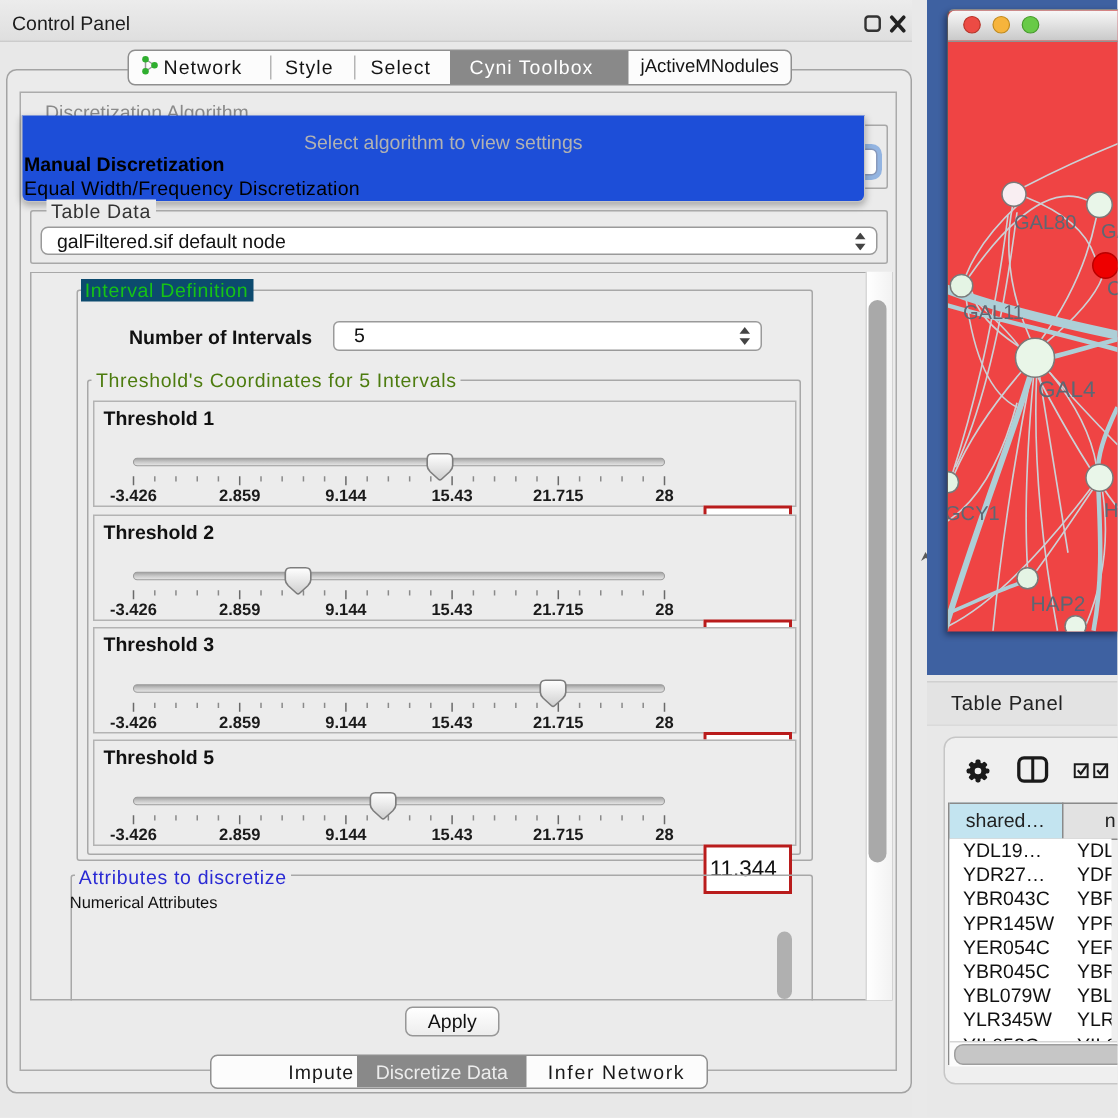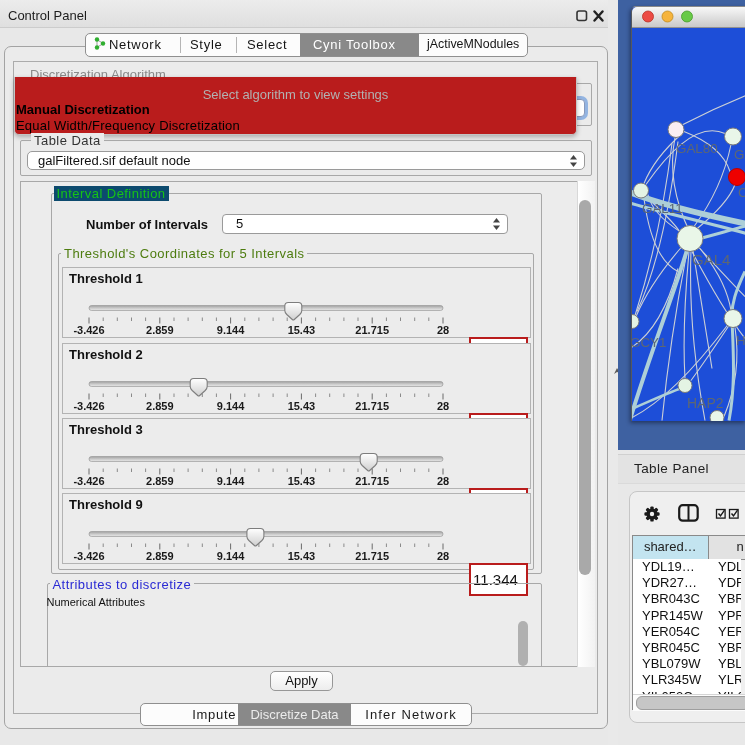--- a/index.html
+++ b/index.html
@@ -10,37 +10,37 @@
 #panel{left:4px;top:46px;width:602px;height:681px;border:1px solid #a3a3a3;border-radius:7px;background:#ebebeb;}
 #tabs{left:85px;top:33px;width:441px;height:22px;border:1px solid #8f8f8f;border-radius:5px;background:#fcfcfc;overflow:hidden;}
 .tabseg{position:absolute;top:0;height:22px;line-height:22px;font-size:13px;color:#1a1a1a;text-align:center;}
 .tabsep{position:absolute;top:3px;height:16px;width:1px;background:#b5b5b5;}
 .tabtext{position:absolute;top:3px;font-size:13px;letter-spacing:0.7px;color:#141414;}
 #innerpane{left:13px;top:61px;width:582.5px;height:651px;border:1px solid #ababab;background:#ebebeb;}
 .grouptitle{position:absolute;font-size:13px;background:#ebebeb;padding:0 3px;letter-spacing:0.45px;}
 .groupbox{position:absolute;border:1px solid #a8a8a8;border-radius:2px;}
 #disctext{left:30px;top:66.5px;font-size:13px;color:#8a8a8a;}
 #disccombo{left:27px;top:99px;width:556px;height:16px;background:#fff;border:1px solid #8899bb;border-radius:4px;box-shadow:0 0 0 3px rgba(100,150,220,0.65);}
-#popup{left:14px;top:76.5px;width:561px;height:57.5px;background:#b91c1c;border:1px solid #c4c4c4;border-top:none;border-radius:0 0 5px 5px;box-shadow:0 2px 5px rgba(0,0,0,0.28);}
+#popup{left:14px;top:76.5px;width:561px;height:57.5px;background:#1d4ed8;border:1px solid #c4c4c4;border-top:none;border-radius:0 0 5px 5px;box-shadow:0 2px 5px rgba(0,0,0,0.28);}
 #popup .r1{position:absolute;left:0;top:10.5px;width:100%;text-align:center;font-size:13px;color:#b2b2b2;}
 #popup .r2{position:absolute;left:1px;top:25.5px;font-size:13px;font-weight:bold;color:#000;}
 #popup .r3{position:absolute;left:1px;top:41px;font-size:13px;color:#000;letter-spacing:0.2px;}
 .combo{position:absolute;background:#ffffff;border:1px solid #9a9a9a;border-radius:4px;font-size:13px;color:#111;}
 .comboarrows{position:absolute;right:6px;top:50%;margin-top:-6px;width:9px;height:12px;}
 #scrollpane{left:19.5px;top:181px;width:575px;height:486px;box-shadow:inset 0 0 0 1px #a8a8a8;background:#ececec;overflow:hidden;}
 .tbox{position:absolute;left:42.5px;width:467px;height:69px;border:1px solid #b3b3b3;background:#ececec;}
 .tboxtitle{position:absolute;left:6px;top:3px;font-size:13px;font-weight:bold;color:#111;}
 .valbox{position:absolute;left:406px;top:33px;width:49px;height:29px;background:#fff;border:2px solid #b91c1c;font-size:15px;color:#111;text-align:center;line-height:29px;padding-right:6px;margin-top:36px;}
 .slider{position:absolute;left:0;top:32px;width:467px;height:39px;}
 #applybtn{left:270px;top:671px;width:61px;height:18px;border:1px solid #979797;border-radius:5px;background:linear-gradient(#ffffff,#ededed);text-align:center;font-size:13px;line-height:18px;color:#111;}
 #bottabs{left:140px;top:703px;width:330px;height:21px;border:1px solid #8f8f8f;border-radius:5px;background:#fcfcfc;overflow:hidden;}
 .btabseg{position:absolute;top:0;height:21px;line-height:21px;font-size:13px;color:#1a1a1a;text-align:center;}
 #gutter{left:608px;top:0;width:10px;height:745px;background:#e9e9e9;}
 #bluebg{left:618px;top:0;width:127px;height:450px;background:#3e61a1;}
-#netwin{left:631px;top:6px;width:114px;height:414px;border-top:1px solid #8a8a8a;border-left:1px solid #55585e;background:#1d4ed8;border-radius:5px 0 0 0;box-shadow:-1px 2px 4px rgba(0,0,20,0.45);}
+#netwin{left:631px;top:6px;width:114px;height:414px;border-top:1px solid #8a8a8a;border-left:1px solid #55585e;background:#ef4444;border-radius:5px 0 0 0;box-shadow:-1px 2px 4px rgba(0,0,20,0.45);}
 #nettitle{position:absolute;left:0;top:0;width:114px;height:20px;background:linear-gradient(#f8f8f8,#c9c9c9);border-bottom:1px solid #919191;border-radius:5px 0 0 0;}
 #tpbar{left:618px;top:454px;width:127px;height:28px;background:#e3e3e3;border-top:1px solid #d0d0d0;border-bottom:1px solid #dadada;}
 #tptext{left:634px;top:461px;font-size:13.5px;letter-spacing:0.4px;color:#222;}
 #tablebox{left:629px;top:491px;width:124px;height:230px;background:#efefef;border:1px solid #c6c6c6;border-radius:8px;}
 #thead1{left:633px;top:535px;width:74.5px;height:22.5px;background:#c3e4f0;border-top:1px solid #8a8a8a;border-bottom:1px solid #8a8a8a;text-align:center;font-size:13px;line-height:22.5px;color:#222;}
 #thead2{left:707.5px;top:535px;width:38px;height:22.5px;background:#e2e2e2;border-top:1px solid #8a8a8a;border-bottom:1px solid #8a8a8a;border-left:1px solid #8a8a8a;font-size:13px;line-height:22.5px;color:#222;padding-left:28px;}
 #trows{left:633px;top:559px;width:108px;height:135px;background:#ffffff;font-size:13px;color:#111;overflow:hidden;}
 .trow{position:absolute;left:0;width:112px;height:16.2px;line-height:16.2px;}
 .c1{position:absolute;left:9px;}
 .c2{position:absolute;left:85px;}
@@ -264,21 +264,21 @@
         <text x="238.4" y="34" text-anchor="middle" font-size="11" font-weight="bold" fill="#1a1a1a" font-family="Liberation Sans">15.43</text>
         <text x="309.2" y="34" text-anchor="middle" font-size="11" font-weight="bold" fill="#1a1a1a" font-family="Liberation Sans">21.715</text>
         <text x="380.0" y="34" text-anchor="middle" font-size="11" font-weight="bold" fill="#1a1a1a" font-family="Liberation Sans">28</text>
       <g transform="translate(305.7,0)">
           <path d="M-8.5 6 Q-8.5 2.5 -5 2.5 L5 2.5 Q8.5 2.5 8.5 6 L8.5 10.5 Q8.5 12.5 6.5 14.5 L1 19.5 Q0 20.4 -1 19.5 L-6.5 14.5 Q-8.5 12.5 -8.5 10.5 Z" fill="url(#thg)" stroke="#7d7d7d" stroke-width="1.1"></path>
         </g>
     </svg>
     <div class="valbox">21.4</div>
   </div>
 <div class="tbox" style="top:311.5px;">
-    <div class="tboxtitle">Threshold 9</div>
+    <div class="tboxtitle">Threshold 5</div>
     <svg class="slider" viewBox="0 0 467 39">
       <defs>
           <linearGradient id="tg3" x1="0" y1="0" x2="0" y2="1">
         <stop offset="0" stop-color="#9f9f9f"></stop>
             <stop offset="0.5" stop-color="#c9c9c9"></stop>
             <stop offset="1" stop-color="#e8e8e8"></stop>
       </linearGradient>
       <linearGradient id="thg" x1="0" y1="0" x2="0" y2="1">
         <stop offset="0" stop-color="#ffffff"></stop>
             <stop offset="1" stop-color="#cfcfcf"></stop>

